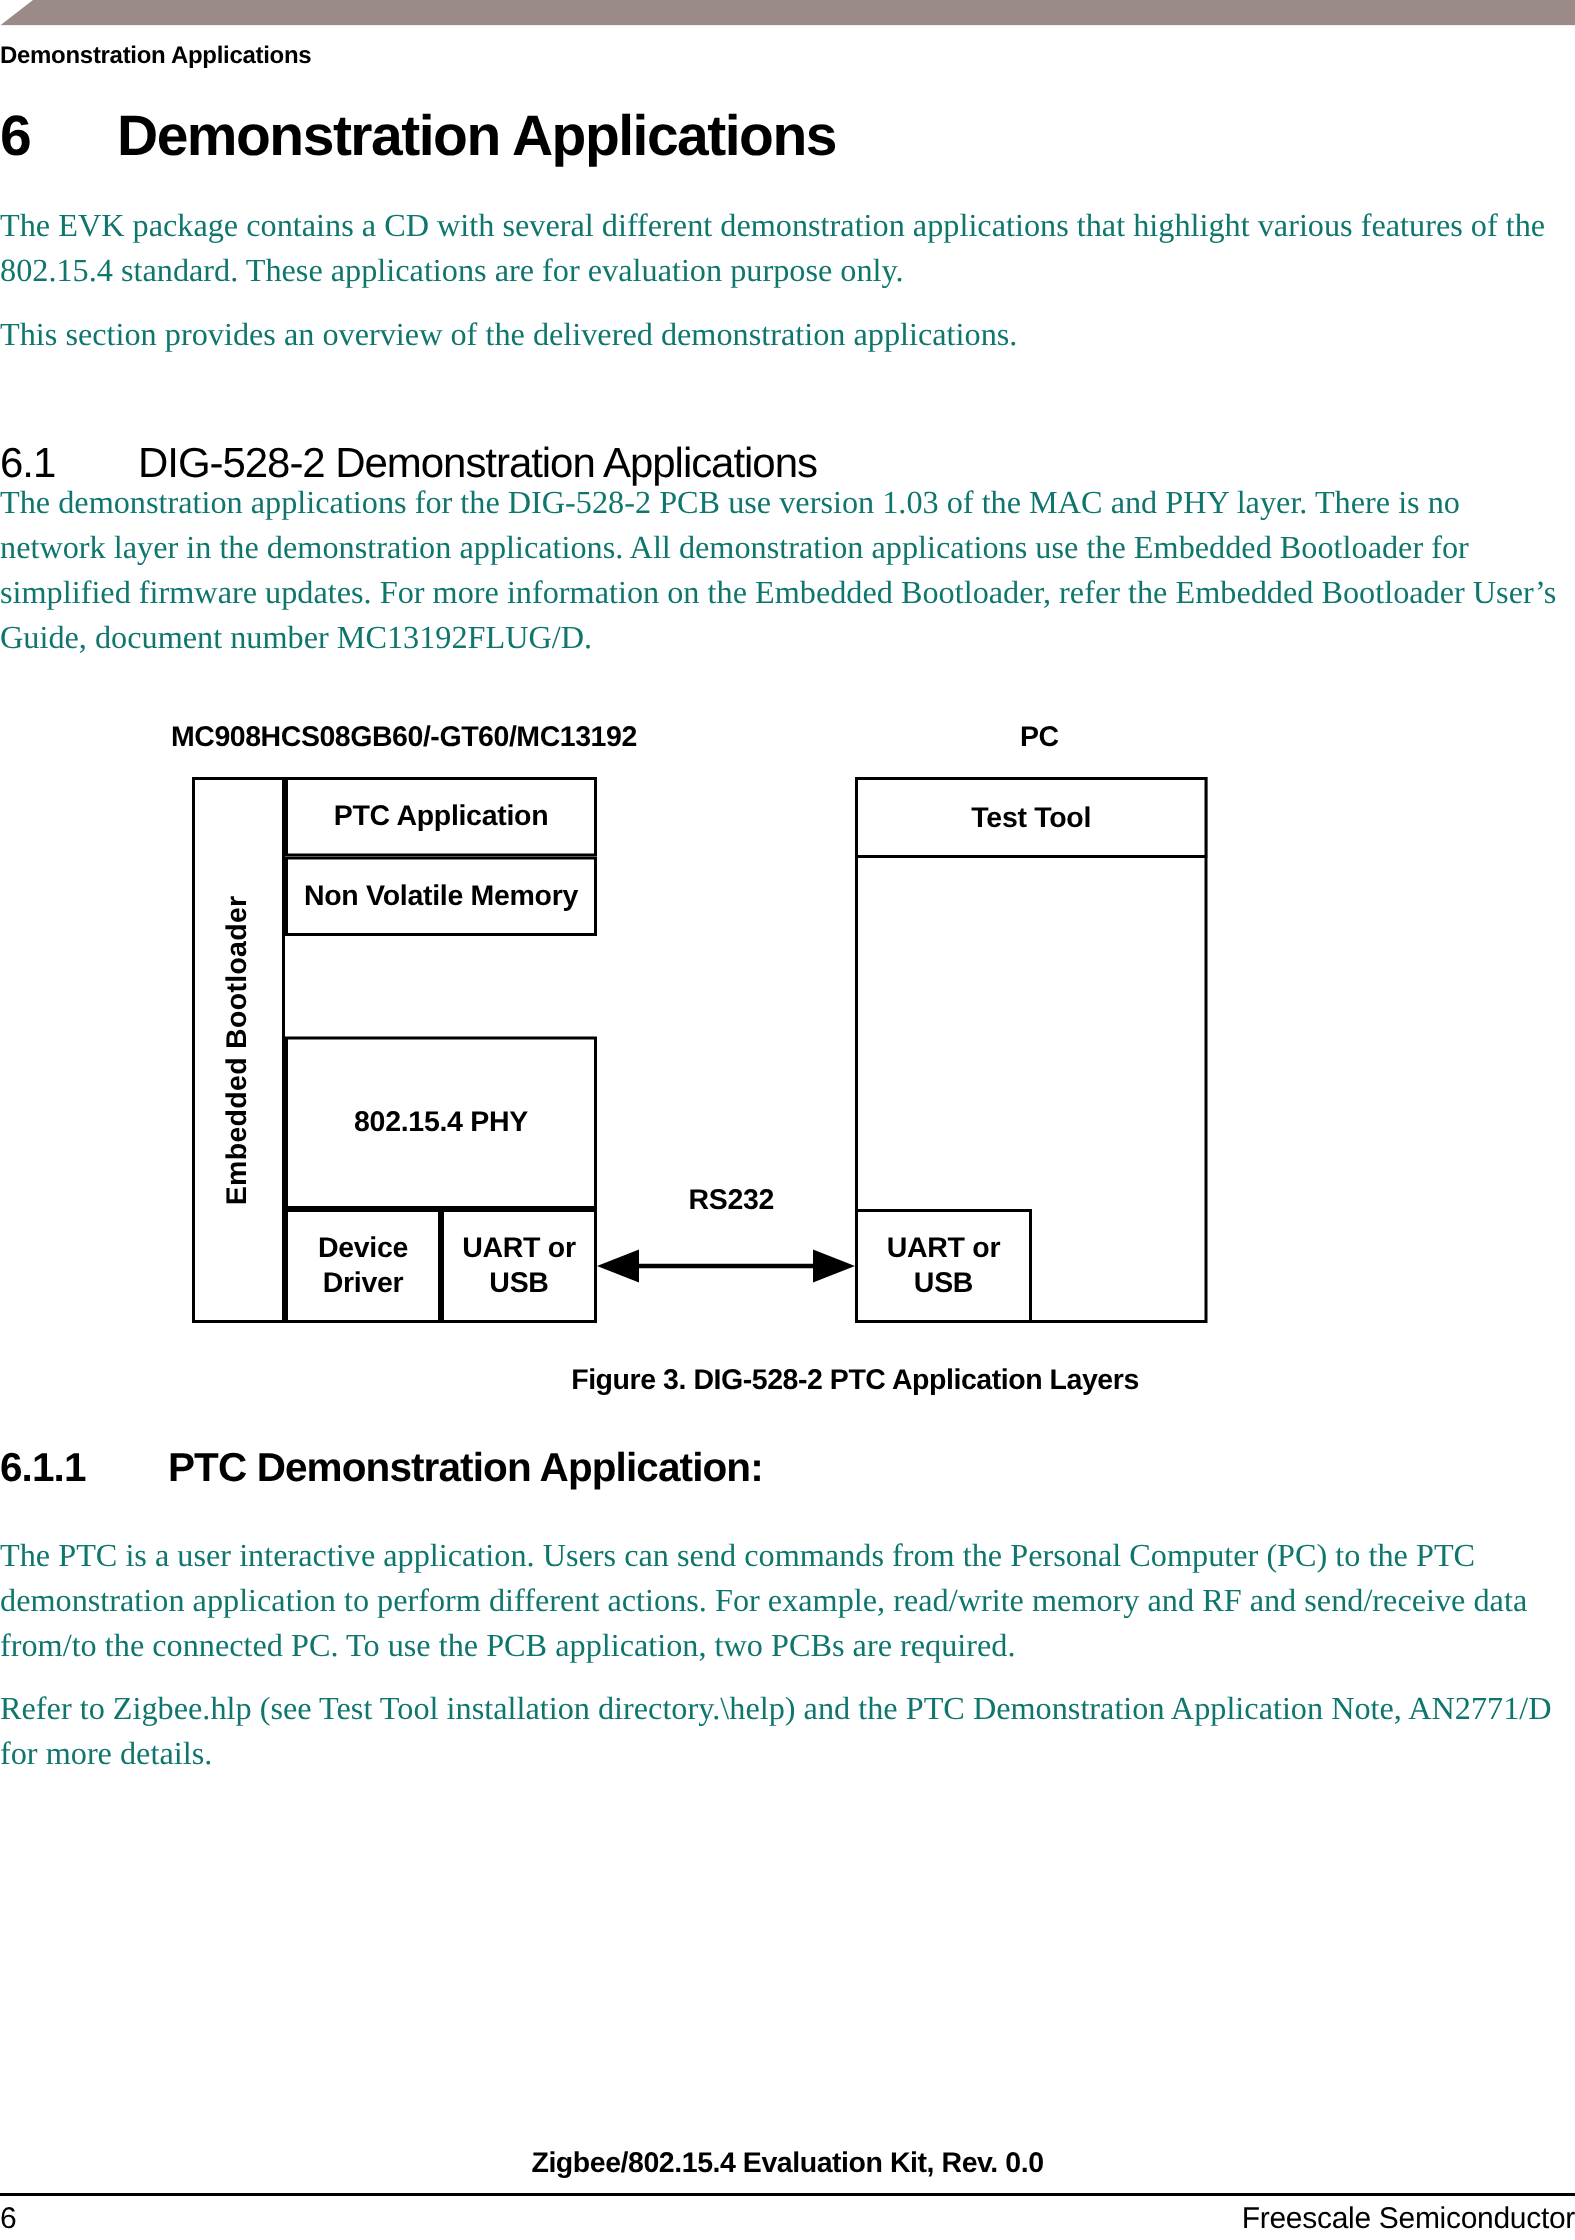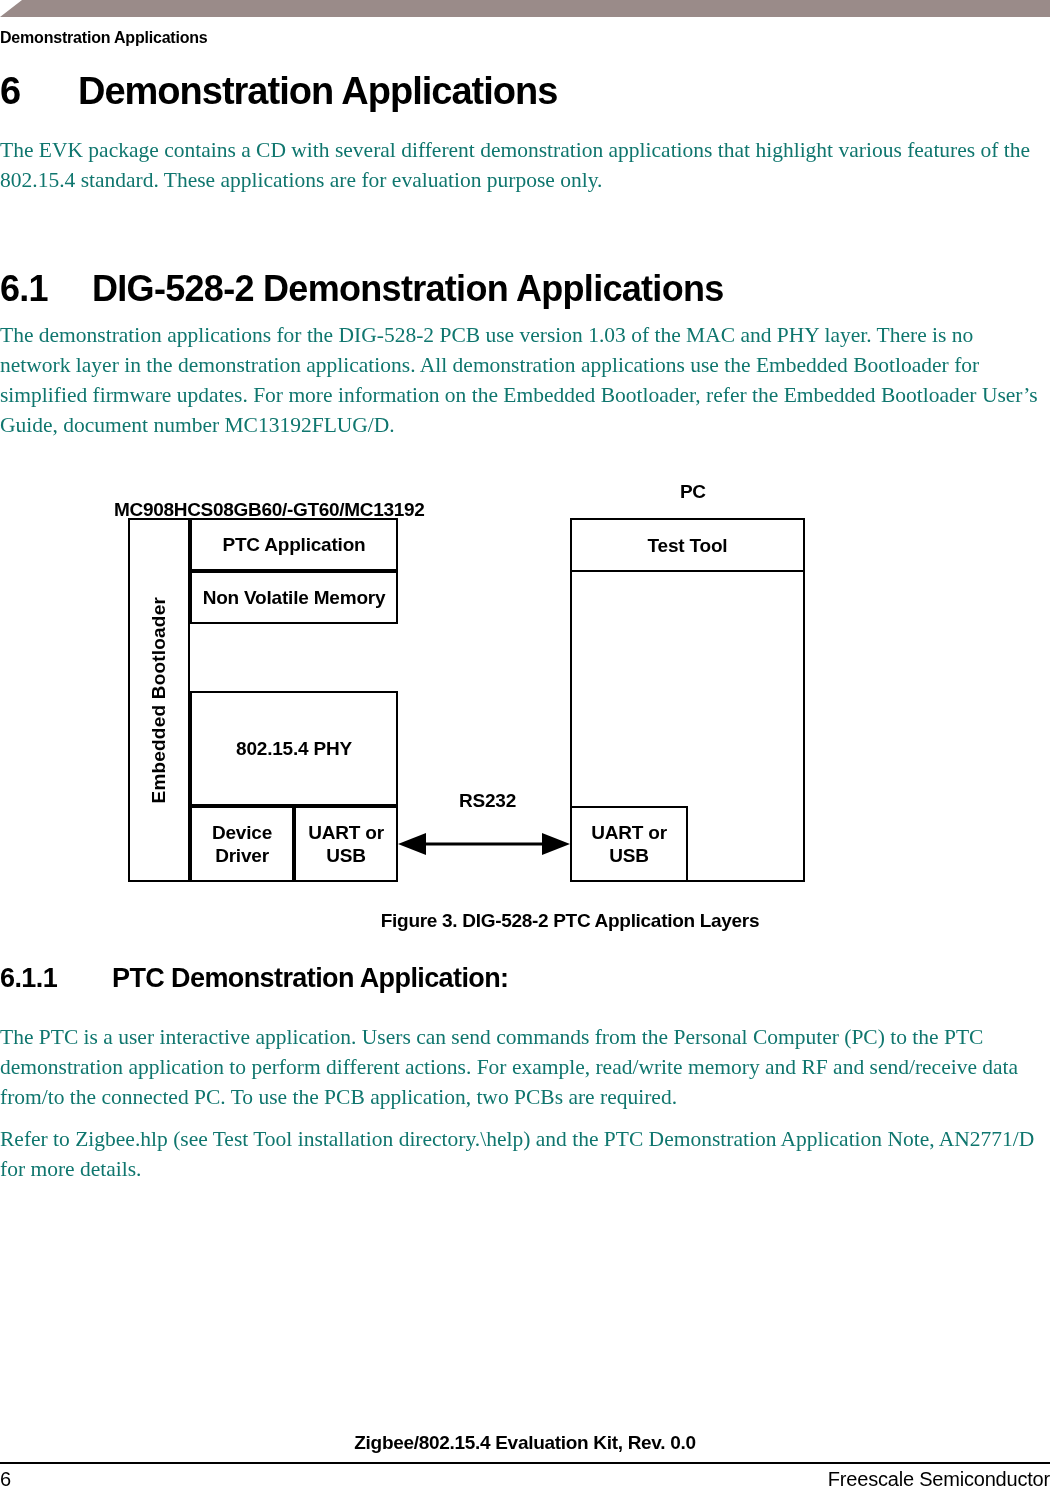--- a/index.html
+++ b/index.html
@@ -48,24 +48,25 @@
     font-size: 38px;
     letter-spacing: -1.0px;
     white-space: nowrap;
   }
   .h1 .num { display: inline-block; width: 78px; }
 
   .h2 {
     position: absolute;
     left: 0;
     font-family: "Liberation Sans", "DejaVu Sans", sans-serif;
-    font-weight: bold;
-    font-size: 36px;
+    font-weight: normal;
+    font-size: 28px;
     letter-spacing: -0.7px;
     white-space: nowrap;
+    margin-top: 25px;
   }
   .h2 .num { display: inline-block; width: 92px; }
 
   .h3 {
     position: absolute;
     left: 0;
     font-family: "Liberation Sans", "DejaVu Sans", sans-serif;
     font-weight: bold;
     font-size: 27px;
     letter-spacing: -0.6px;
@@ -193,30 +194,31 @@
 <div class="page">
 
   <div class="header-band"></div>
   <div class="running-head">Demonstration Applications</div>
 
   <div class="h1" style="top:70px;">
     <span class="num">6</span><span>Demonstration Applications</span>
   </div>
 
   <div class="para" style="top:135px;">The EVK package contains a CD with several different demonstration applications that highlight various features of the 802.15.4 standard. These applications are for evaluation purpose only.</div>
+  <div class="para" style="top:208px;">This section provides an overview of the delivered demonstration applications.</div>
 
   <div class="h2" style="top:268px;">
     <span class="num">6.1</span><span>DIG-528-2 Demonstration Applications</span>
   </div>
 
   <div class="para" style="top:320px;">The demonstration applications for the DIG-528-2 PCB use version 1.03 of the MAC and PHY layer. There is no network layer in the demonstration applications. All demonstration applications use the Embedded Bootloader for simplified firmware updates. For more information on the Embedded Bootloader, refer the Embedded Bootloader User’s Guide, document number MC13192FLUG/D.</div>
 
   <div class="figure">
 
-    <div class="fig-label" style="left:114px; top:29px;">MC908HCS08GB60/-GT60/MC13192</div>
+    <div class="fig-label" style="left:114px; top:11px;">MC908HCS08GB60/-GT60/MC13192</div>
     <div class="fig-label" style="left:680px; top:11px;">PC</div>
 
     <div class="vert-label" style="left:128px; top:48px; width:62px; height:364px;">
       <span>Embedded Bootloader</span>
     </div>
 
     <div class="box" style="left:190px; top:48px; width:208px; height:53px;">
       <span>PTC Application</span>
     </div>
 

